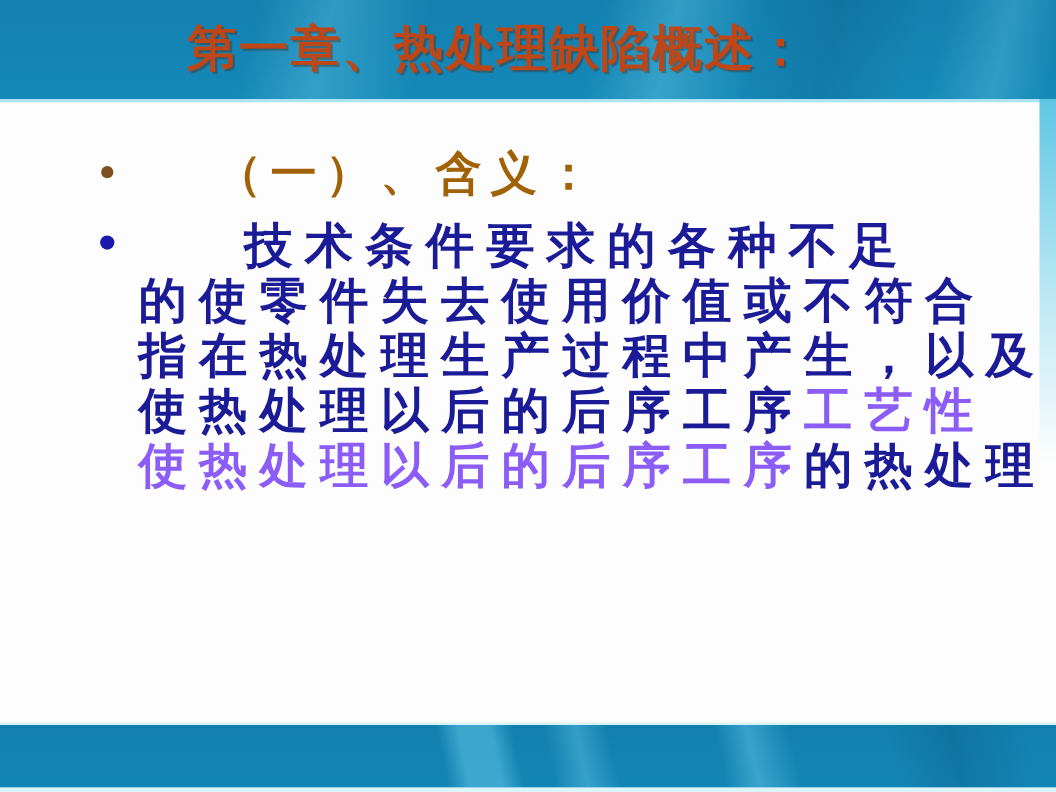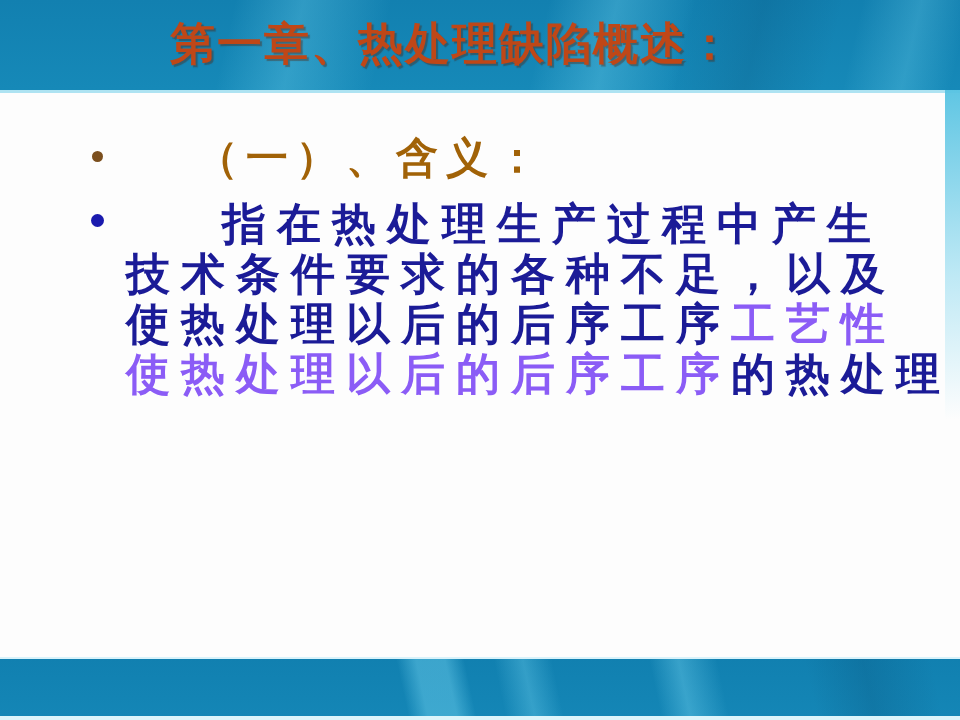--- a/index.html
+++ b/index.html
@@ -80,22 +80,23 @@
 
   <div class="band-top">
     <h1 class="title">第一章、热处理缺陷概述：</h1>
   </div>
 
   <span class="dot dot-brown"></span>
   <span class="heading">（一）、含义：</span>
 
   <span class="dot dot-blue"></span>
   <div class="para">
-    <div class="pline pline-indent"><span>指在热处理生产过程中产生</span></div>
-    <div class="pline"><span>技术条件要求的各种不足，以及</span></div>
+    <div class="pline pline-indent"><span>技术条件要求的各种不足</span></div>
+    <div class="pline"><span>的使零件失去使用价值或不符合</span></div>
+    <div class="pline"><span>指在热处理生产过程中产生，以及</span></div>
     <div class="pline"><span>使热处理以后的后序工序</span><span class="hl">工艺性</span></div>
     <div class="pline"><span class="hl">使热处理以后的后序工序</span><span>的热处理</span></div>
   </div>
 
   <div class="strip-right"></div>
   <div class="band-bottom"></div>
 
 </div>
 
 </body></html>

